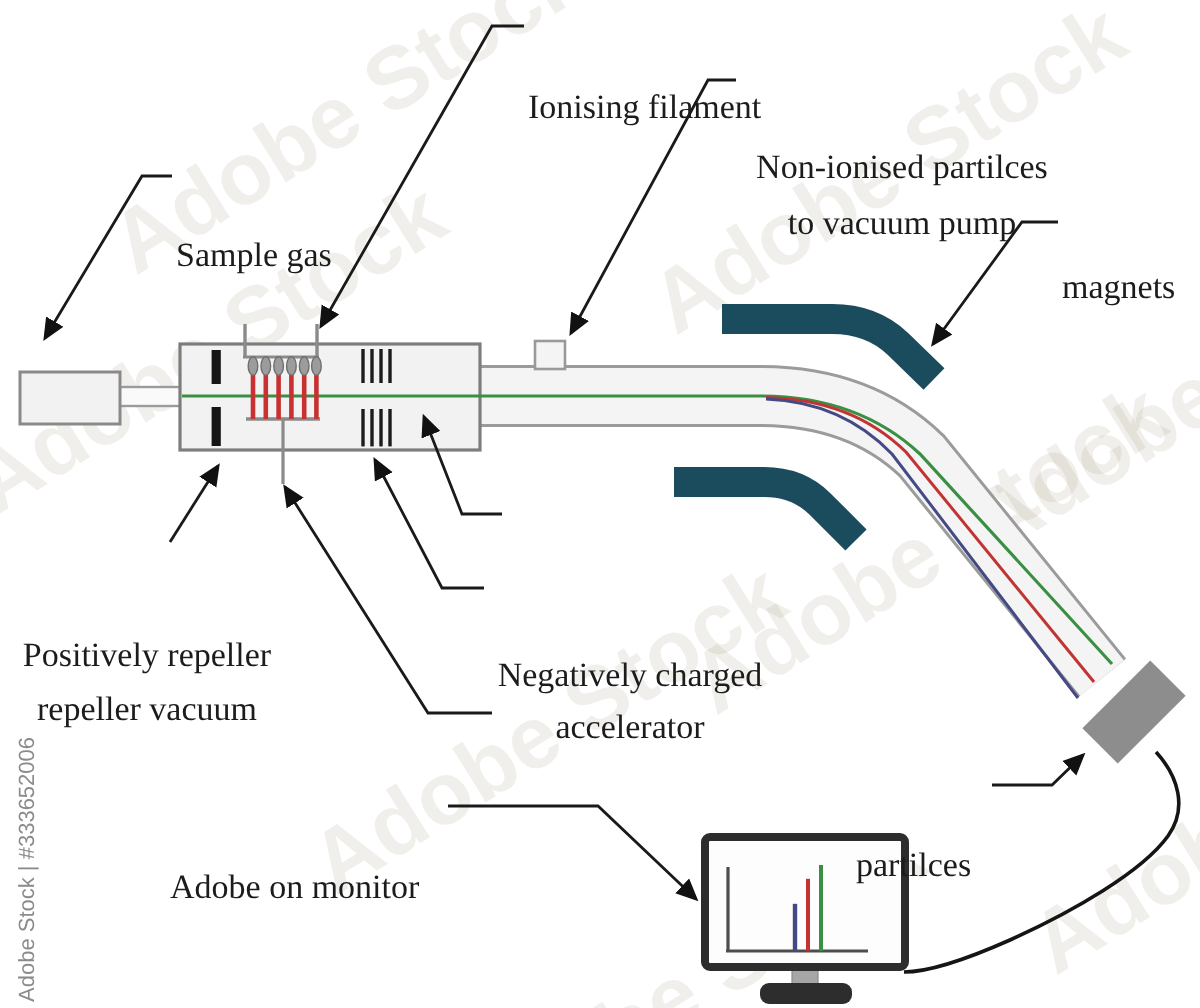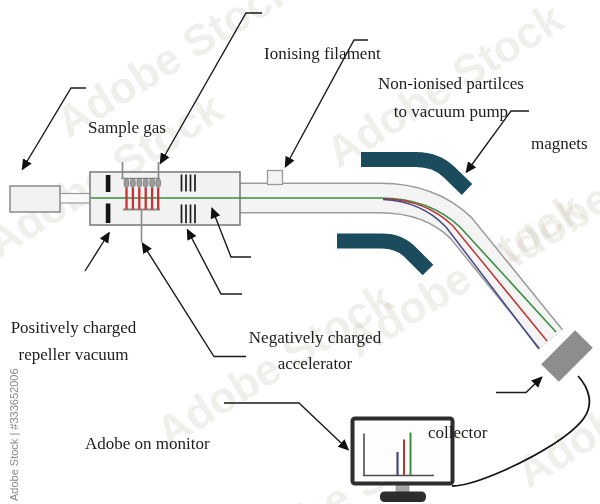--- a/index.html
+++ b/index.html
@@ -129,27 +129,27 @@
 
   <div class="lbl center" style="left:368px;top:30px;width:166px;line-height:28px">
     <div>Non-ionised partilces</div>
     <div>to vacuum pump</div>
   </div>
 
   <div class="lbl" style="left:88px;top:78px">Sample gas</div>
   <div class="lbl" style="left:531px;top:94px">magnets</div>
 
   <div class="lbl center" style="left:0px;top:274px;width:147px;line-height:27px">
-    <div>Positively charged</div>
+    <div>Positively repeller</div>
     <div>repeller vacuum</div>
   </div>
 
 
   <div class="lbl center" style="left:239px;top:285px;width:152px;line-height:26px">
     <div>Negatively charged</div>
     <div>accelerator</div>
   </div>
 
   <div class="lbl" style="left:85px;top:394px">Adobe on monitor</div>
-  <div class="lbl" style="left:428px;top:383px">collector</div>
+  <div class="lbl" style="left:428px;top:383px">partilces</div>
 
   <div class="wm-side">Adobe Stock | #333652006</div>
 </div>
 
 </body></html>

